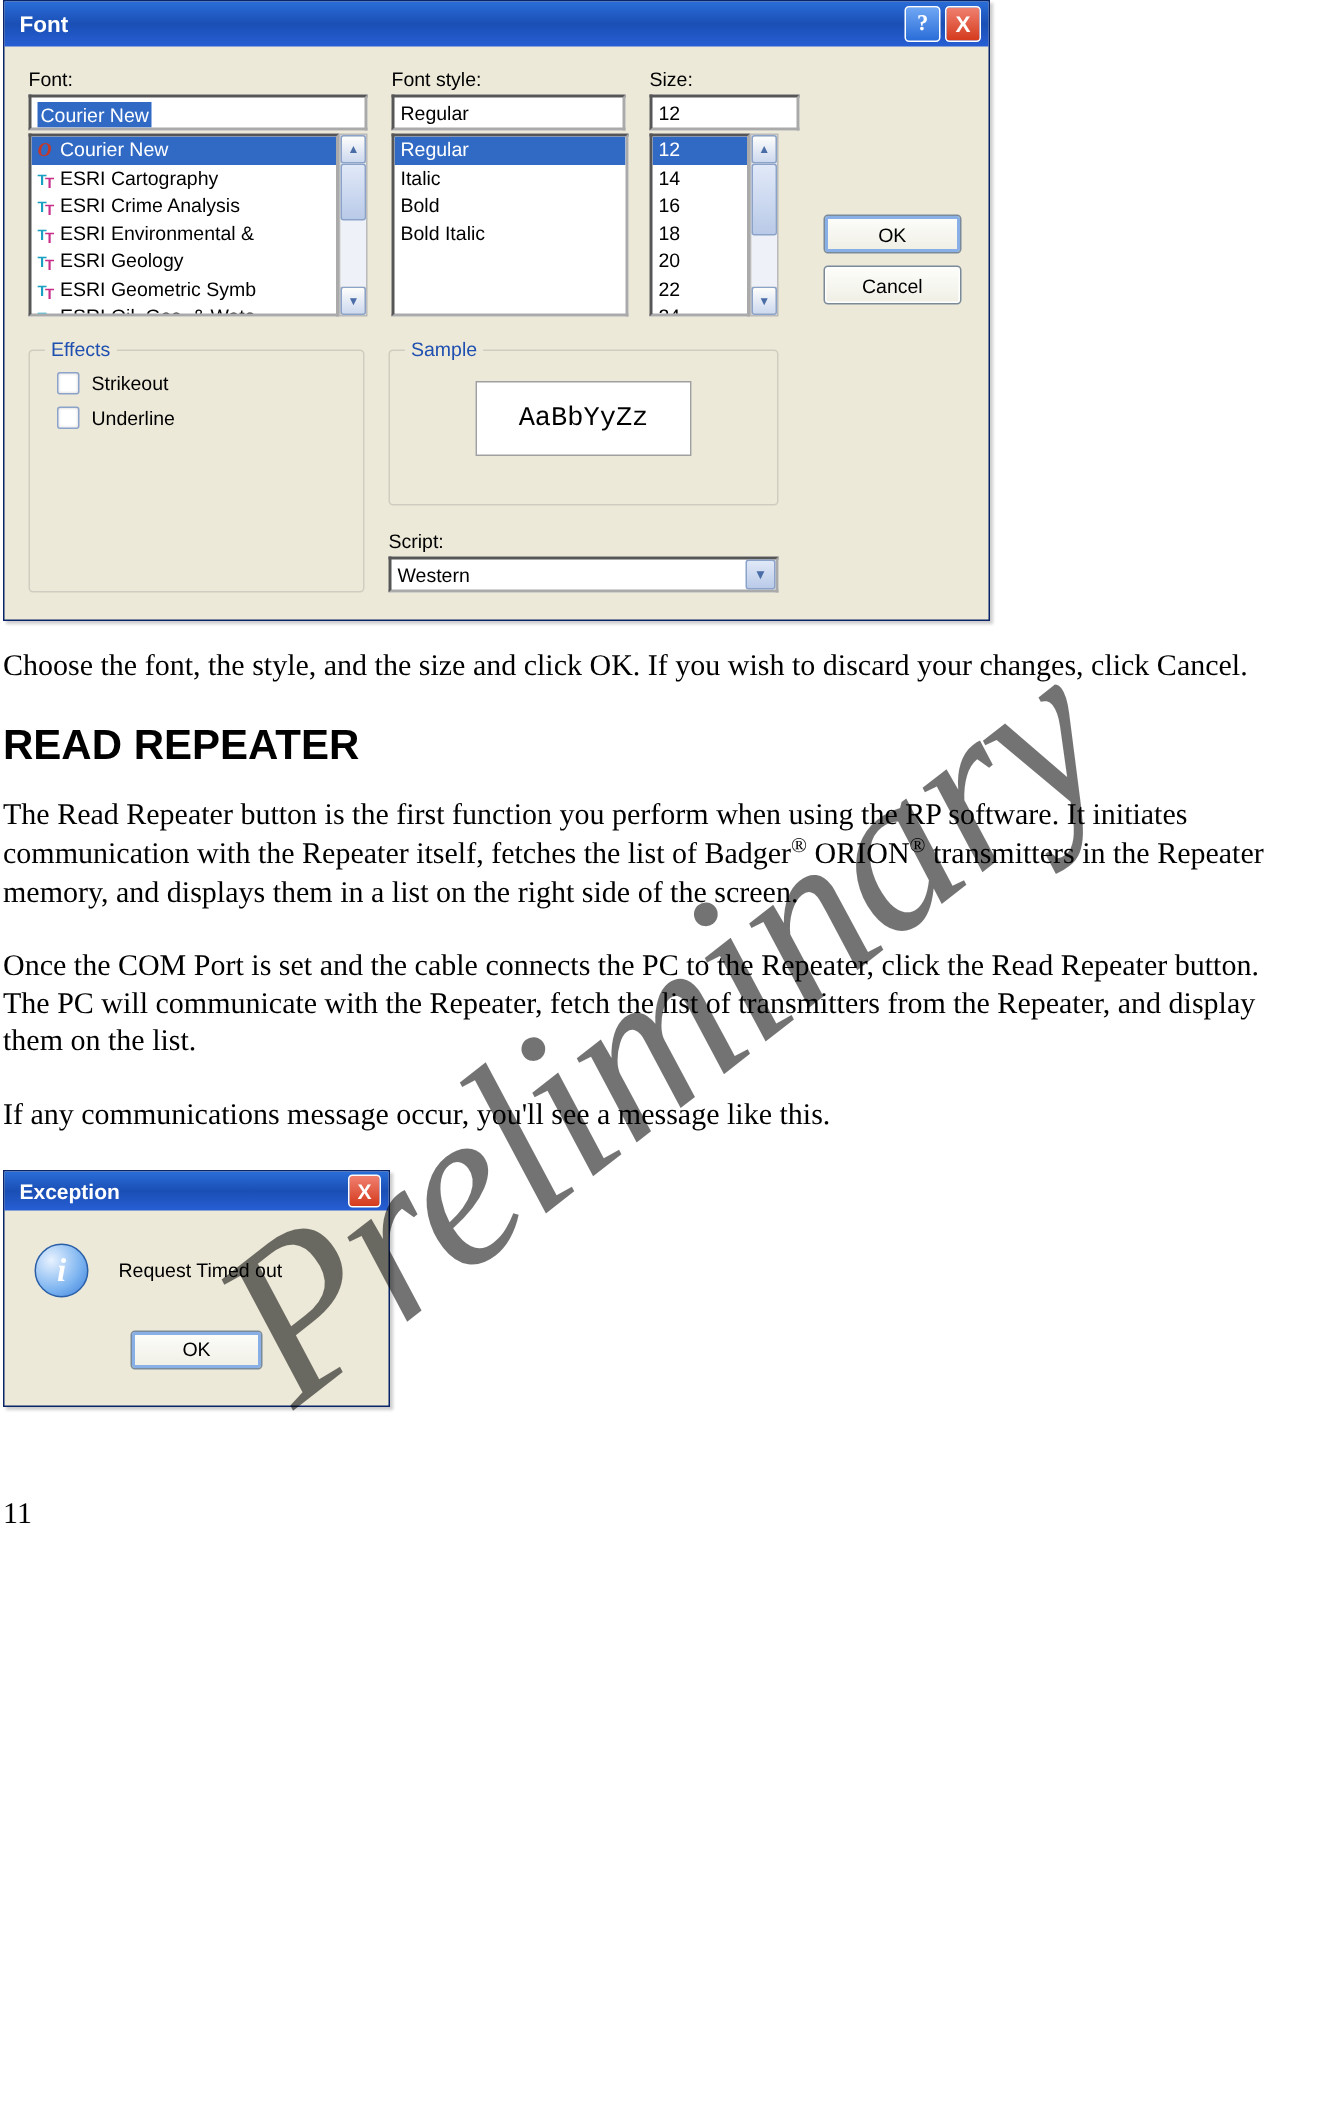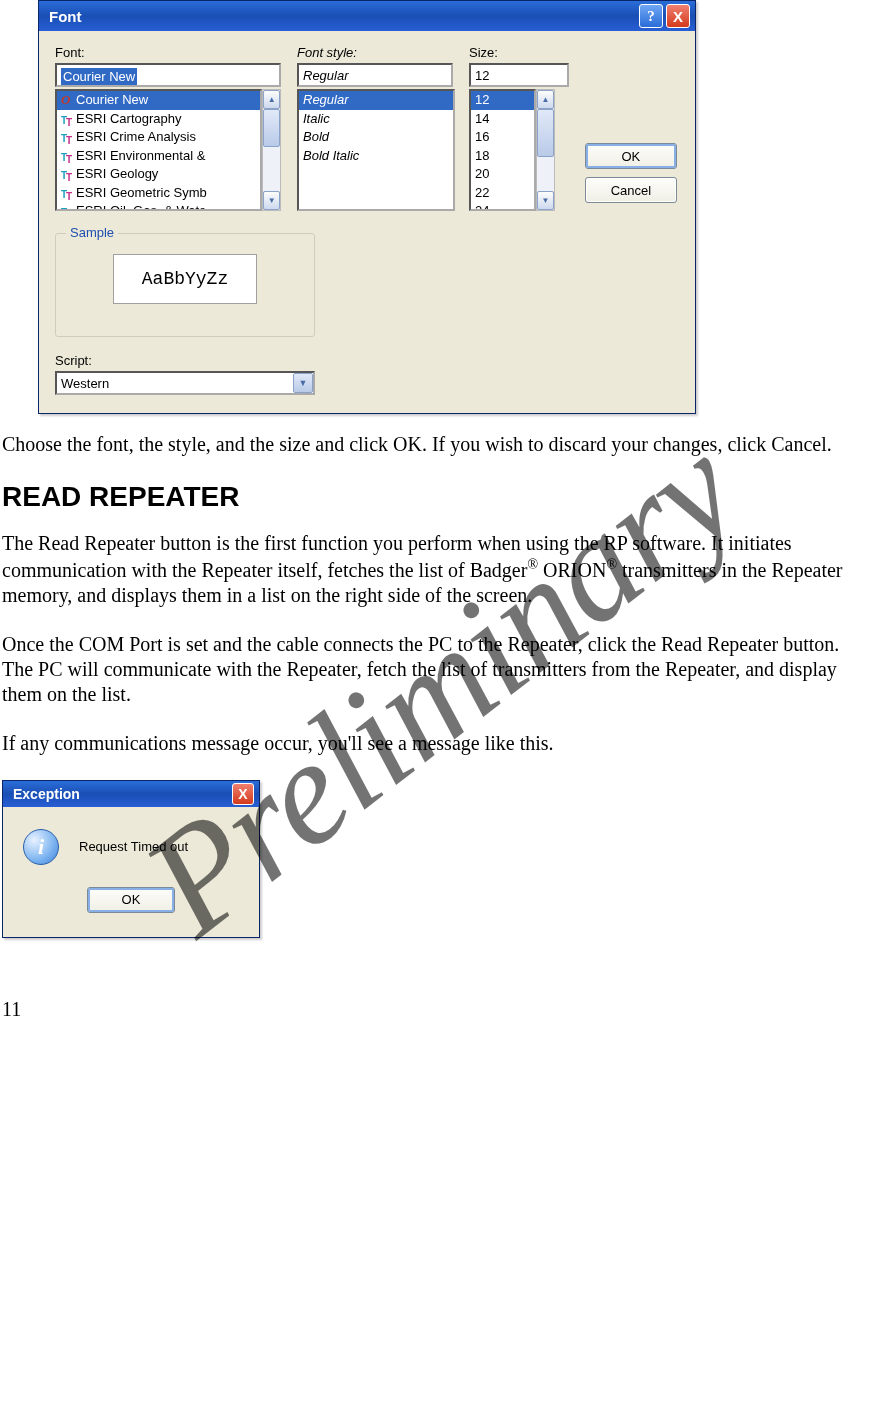--- a/index.html
+++ b/index.html
@@ -18,21 +18,20 @@
   
   .dialog {
     width: 656px;
     border: 1px solid #0a246a;
     background: #ece9d8;
     font-family: "Tahoma", sans-serif;
     font-size: 12px;
     color: #000;
     margin-bottom: 18px;
     box-shadow: 2px 2px 2px rgba(0,0,0,0.2);
-    margin-left: 36px;
   }
   .titlebar {
     background: linear-gradient(to bottom, #2a6dd8, #1a4fb5 50%, #275ed4);
     height: 30px;
     display: flex;
     align-items: center;
     justify-content: space-between;
     padding: 0 5px 0 10px;
     color: white;
     font-weight: bold;
@@ -223,21 +222,21 @@
             <div class="scrollbar">
               <div class="sb-btn">▲</div>
               <div class="sb-track">
                   <div class="sb-thumb" style="top:0;height:36px;"></div>
                 </div>
               <div class="sb-btn">▼</div>
             </div>
           </div>
         </div>
 
-        <div class="col" style="width:156px;font-style:italic;">
+        <div class="col" style="width:156px;">
           <span class="lbl">Font style:</span>
           <div class="inp"><span>Regular</span></div>
           <div class="list" style="width:154px;margin-top:2px;">
             <div class="list-item item-selected">Regular</div>
             <div class="list-item">Italic</div>
             <div class="list-item">Bold</div>
             <div class="list-item">Bold Italic</div>
           </div>
         </div>
 
@@ -264,20 +263,31 @@
           </div>
         </div>
 
         <div class="col" style="width:98px;padding-top:17px;">
           <div class="btn-xp default">OK</div>
           <div class="btn-xp">Cancel</div>
         </div>
       </div>
 
       <div class="row2">
+        <div class="groupbox" style="width:186px;">
+          <div class="grouplabel">Effects</div>
+          <div class="chk">
+            <div class="chkbox"></div>
+            <span>Strikeout</span>
+          </div>
+          <div class="chk">
+            <div class="chkbox"></div>
+            <span>Underline</span>
+          </div>
+        </div>
         <div class="col" style="width:260px;">
           <div class="groupbox" style="height:60px;text-align:center;">
             <div class="grouplabel">Sample</div>
             <div class="sample-box">AaBbYyZz</div>
           </div>
           <span class="lbl" style="margin-top:16px;">Script:</span>
           <div class="select">
             <span>Western</span>
             <div class="select-arrow">▼</div>
           </div>

